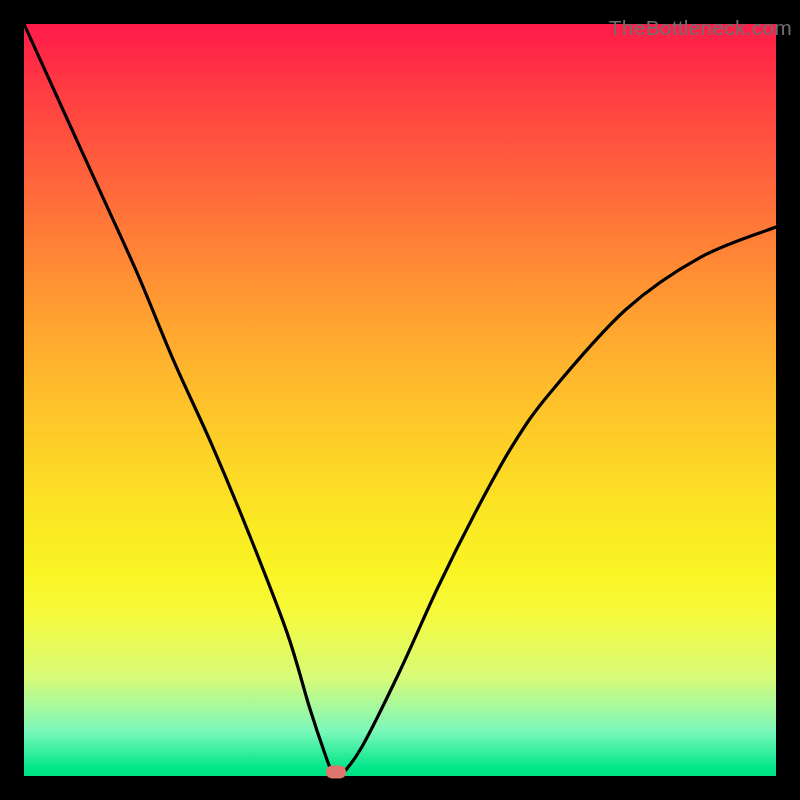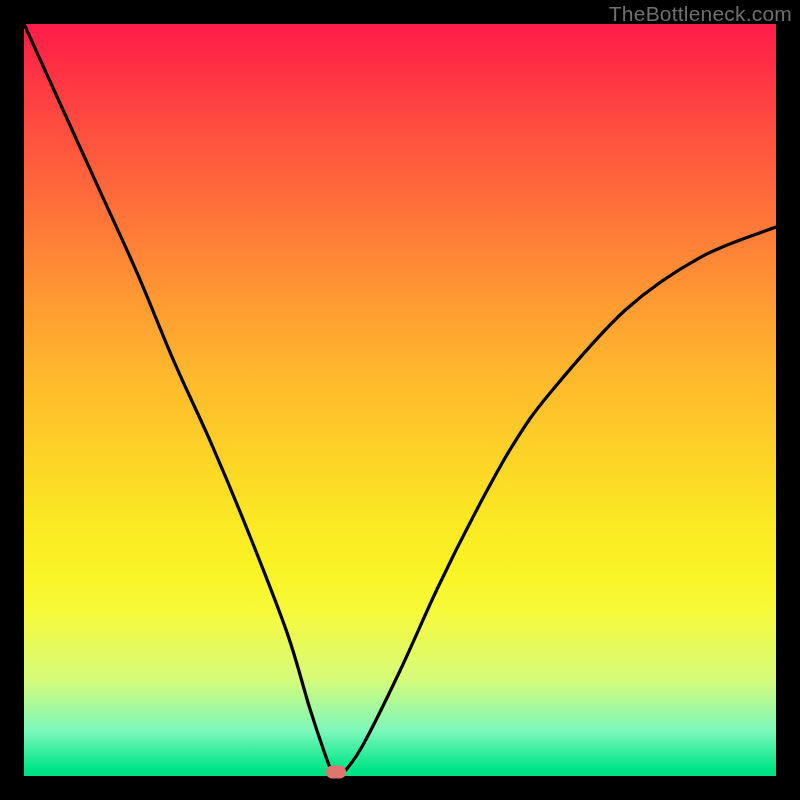--- a/index.html
+++ b/index.html
@@ -40,21 +40,21 @@
     );
     box-sizing: border-box;
   }
   .curve-svg {
     position: absolute;
     left: 0; top: 0;
     width: 100%; height: 100%;
   }
   .watermark {
     position: absolute;
-    top: 2px;
+    top: 16px;
     right: 8px;
     color: #6f6f6f;
     font-size: 21px;
     font-weight: 500;
     letter-spacing: 0.2px;
     user-select: none;
   }
   .marker {
     position: absolute;
     width: 20px;

